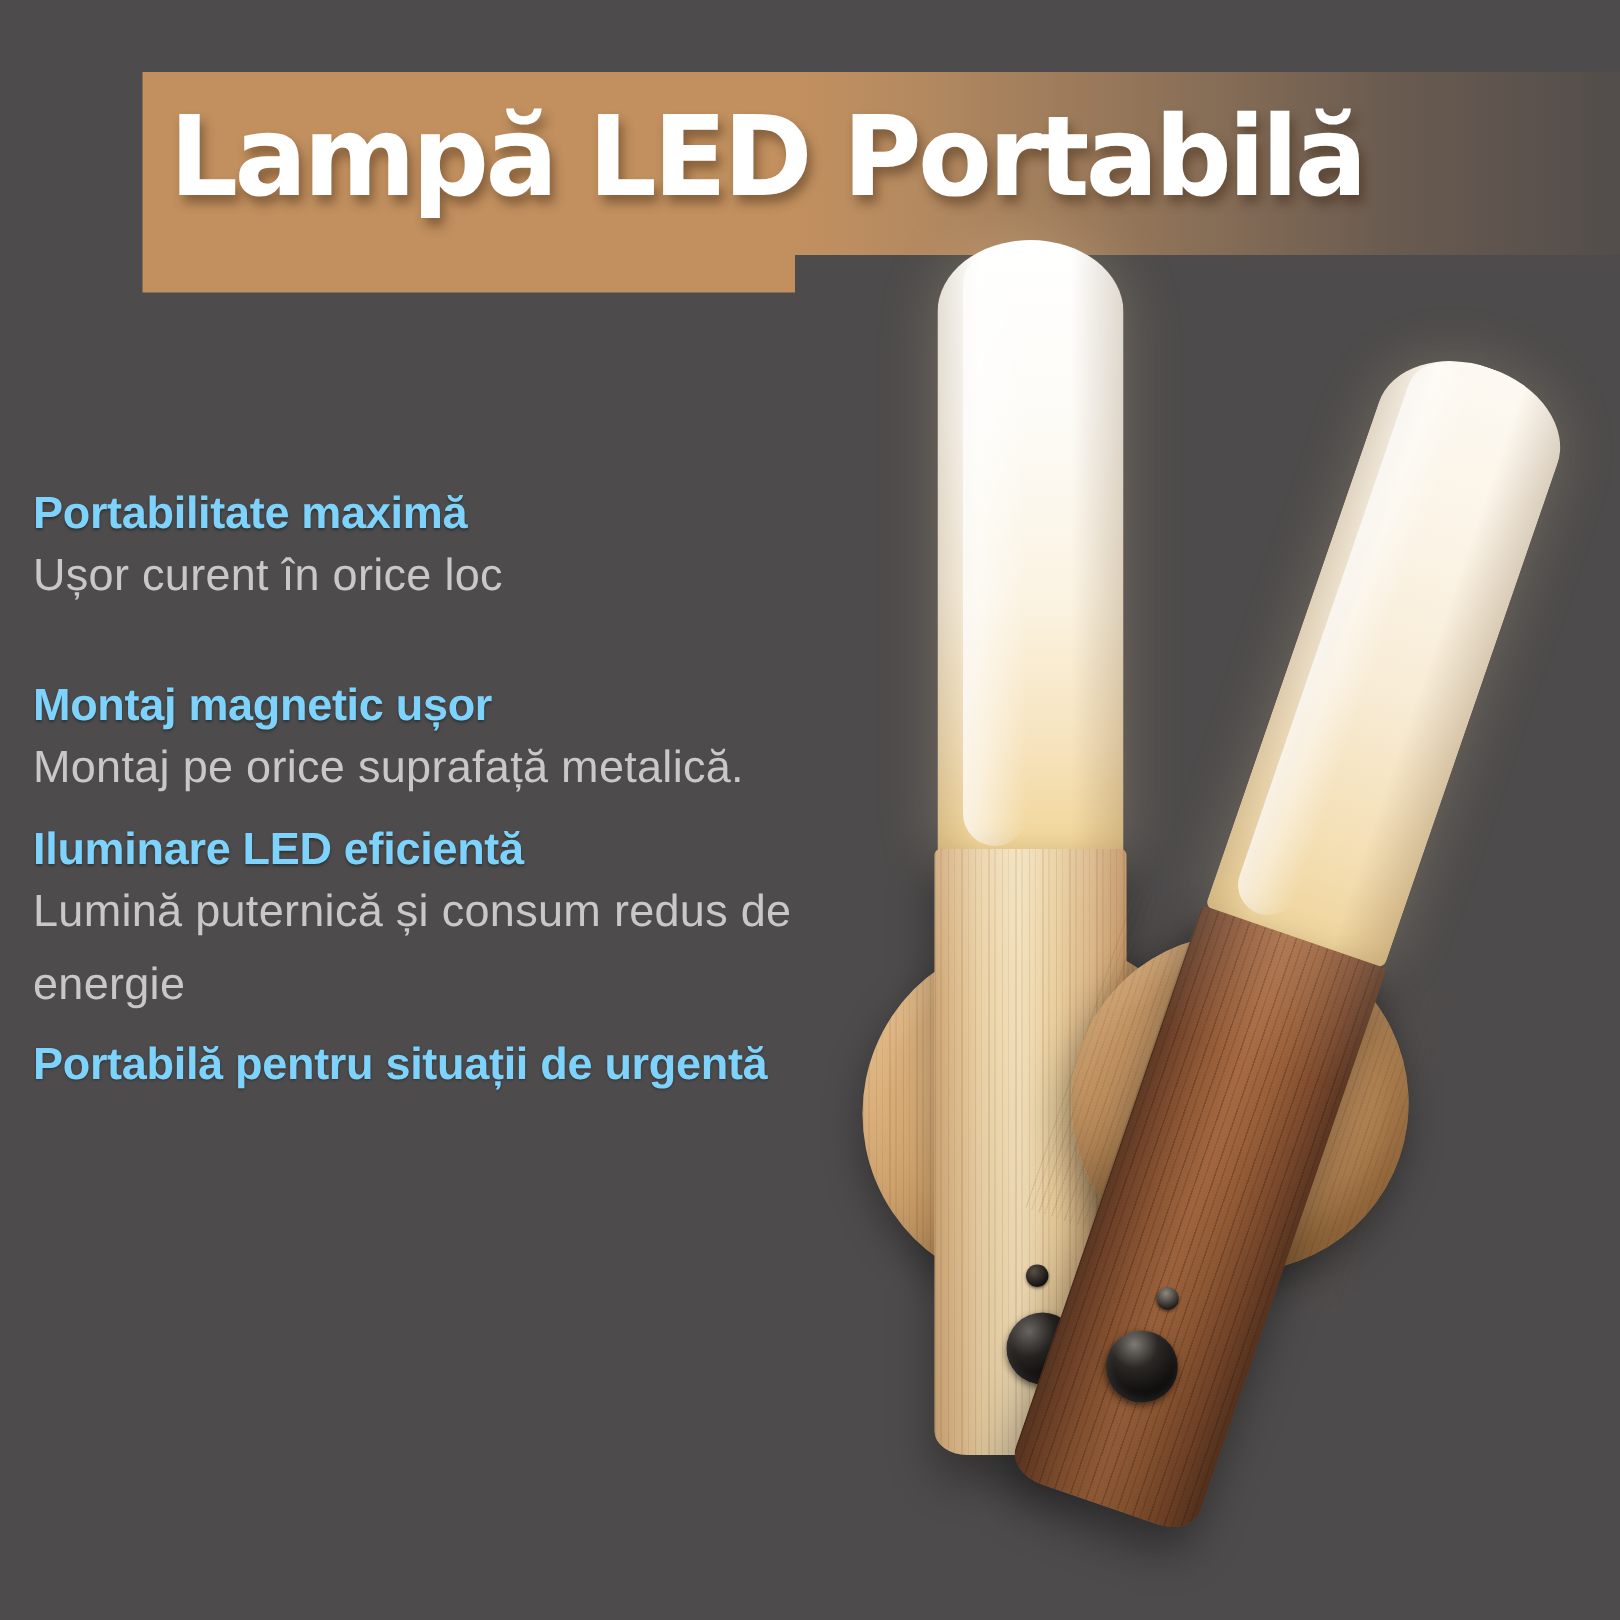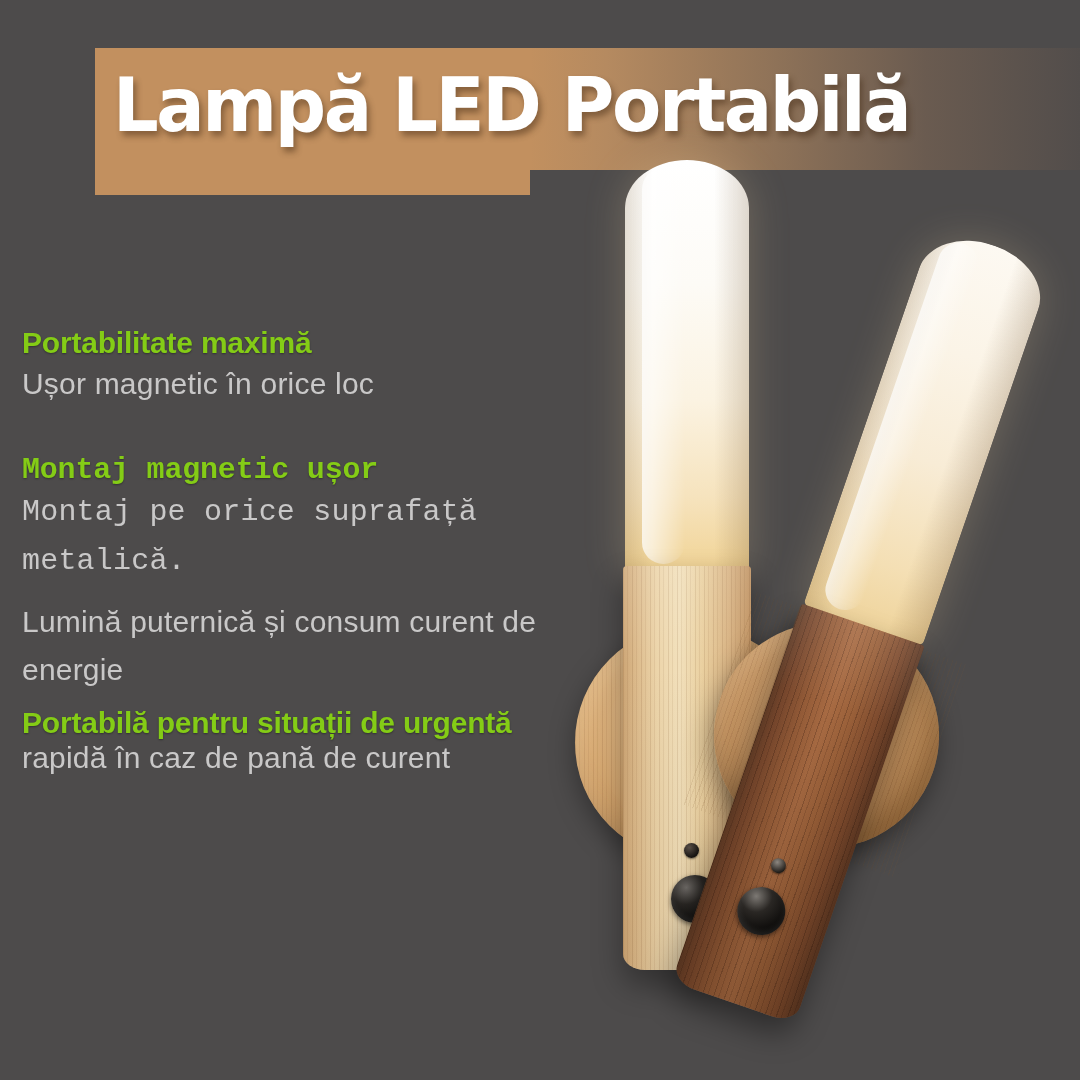--- a/index.html
+++ b/index.html
@@ -37,36 +37,36 @@
     transform-origin:left top;
     z-index:6;
   }
 
   
   #features{
     position:absolute; left:22px; top:325px; width:520px; z-index:5;
   }
   .feature{ margin-bottom:14px; }
   .feat-title{
-    color:#84cc16;
+    color:#7dd3fc;
     font-size:30px;
     font-weight:bold;
     line-height:1.18;
     letter-spacing:-0.2px;
     text-shadow:0 1px 2px rgba(0,0,0,.35);
   }
   .feat-desc{
     color:#c9c8c8;
     font-size:30px;
     font-weight:normal;
     line-height:1.62;
     letter-spacing:.2px;
   }
   .feature.f1{ margin-bottom:44px; }
-  .feature.f2{ margin-bottom:12px;font-family:Liberation Mono, monospace; }
+  .feature.f2{ margin-bottom:12px; }
   .feature.f3{ margin-bottom:10px; }
   .feature.f4 .feat-desc{ margin-top:-6px; }
 
   
   #product-scene{
     position:absolute; left:430px; top:0; width:650px; height:1080px;
     z-index:2;
   }
 
   
@@ -251,30 +251,30 @@
       <div class="sensor"></div>
     </div>
   </div>
 
 </div>
 
 <div id="features">
 
   <div class="feature f1">
     <div class="feat-title">Portabilitate maximă</div>
-    <div class="feat-desc">Ușor magnetic în orice loc</div>
+    <div class="feat-desc">Ușor curent în orice loc</div>
   </div>
 
   <div class="feature f2">
     <div class="feat-title">Montaj magnetic ușor</div>
     <div class="feat-desc">Montaj pe orice suprafață metalică.</div>
   </div>
 
   <div class="feature f3">
-    <div class="feat-desc">Lumină puternică și consum curent de energie</div>
+    <div class="feat-title">Iluminare LED eficientă</div>
+    <div class="feat-desc">Lumină puternică și consum redus de energie</div>
   </div>
 
   <div class="feature f4">
     <div class="feat-title">Portabilă pentru situații de urgentă</div>
-    <div class="feat-desc">rapidă în caz de pană de curent</div>
   </div>
 
 </div>
 
 </body></html>

